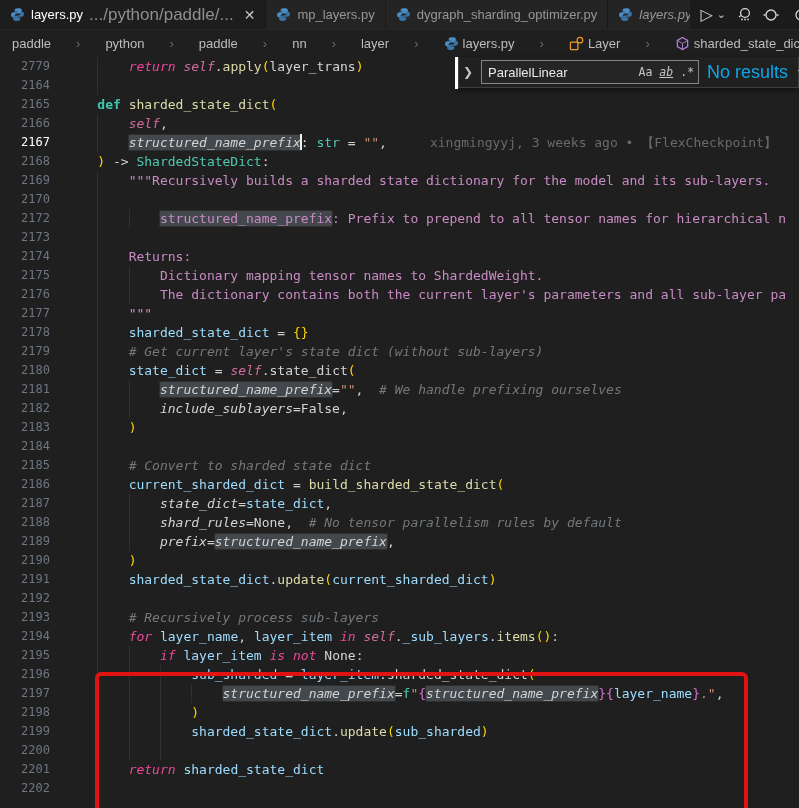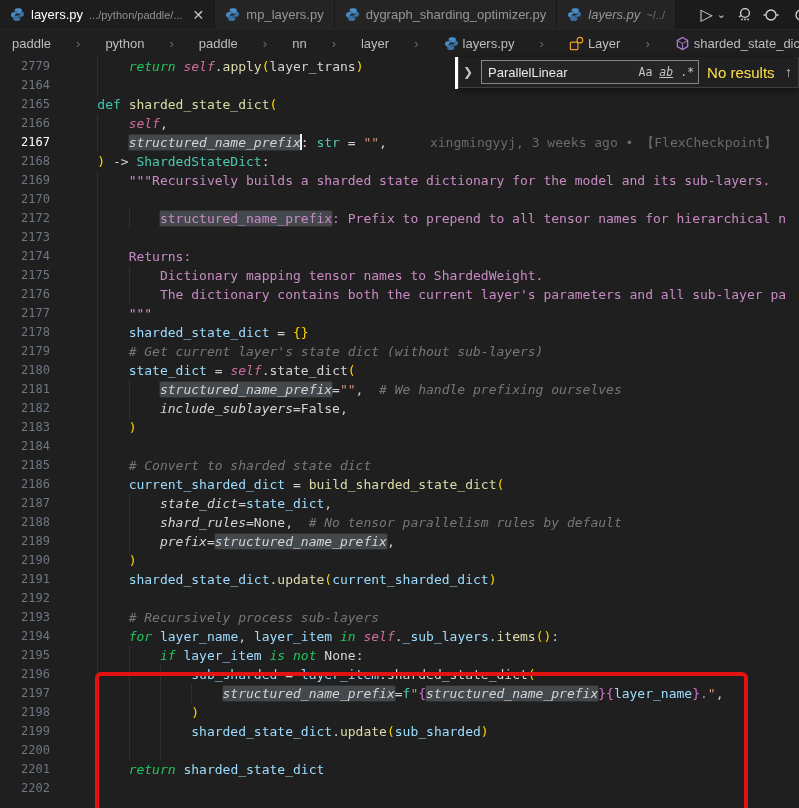--- a/index.html
+++ b/index.html
@@ -4,21 +4,21 @@
 <style>
   html,body{margin:0;padding:0;background:#1f1f1f;width:799px;height:808px;overflow:hidden;}
   *{box-sizing:border-box;}
   body{font-family:"Liberation Sans",sans-serif;-webkit-font-smoothing:antialiased;}
 
   
   .tabbar{height:30px;background:#1b1b1b;display:flex;align-items:stretch;border-bottom:1px solid #252525;}
   #tabs{display:flex;flex:1;min-width:0;overflow:hidden;}
   .tab{display:flex;align-items:center;gap:6px;padding:0 10px;font-size:13px;color:#969696;background:#242425;border-right:1px solid #191919;white-space:nowrap;cursor:pointer;}
   .tab.active{background:#1d1d1d;color:#ffffff;}
-  .tab .desc{color:#6d6d6d;font-size:11px;}
+  .tab .desc{color:#6d6d6d;font-size:17px;}
   .tab.active .desc{color:#8f8f8f;}
   .tab.preview .fname{font-style:italic;}
   .tab .close{margin-left:4px;color:#c5c5c5;font-size:14px;line-height:1;}
   .pyicon{width:15px;height:15px;flex:0 0 auto;}
   .editor-actions{display:flex;align-items:center;gap:10px;padding:0 6px 0 10px;color:#d7d7d7;}
   .act{display:flex;align-items:center;justify-content:center;}
   .chev{font-size:11px;color:#cccccc;margin-left:-6px;}
 
   
   .breadcrumb{height:27px;display:flex;align-items:center;padding-left:12px;background:#1f1f1f;font-size:13px;color:#bdbdbd;white-space:nowrap;overflow:hidden;}
@@ -28,22 +28,22 @@
 
   
   .editor{position:absolute;left:0;top:57px;width:785px;bottom:0;background:#1f1f1f;overflow:hidden;}
   .row{position:relative;height:19px;white-space:pre;font-family:"DejaVu Sans Mono",monospace;font-size:13px;line-height:19px;}
   .num{position:absolute;left:0;top:0;width:50px;text-align:right;color:#6e7681;font-size:12px;line-height:19px;}
   .num.cur{color:#ffffff;}
   .lc{display:block;margin-left:66px;}
   .guide{position:absolute;top:0;bottom:0;width:1px;background:#303031;}
 
   
-  .kw{color:#22c55e;font-style:italic;margin-top:47px;}
-  .def{color:#3dc9b0;}
+  .kw{color:#ec4899;font-style:italic;margin-top:47px;}
+  .def{color:#3dc9b0;font-weight:bold;}
   .fn{color:#dcdcaa;}
   .ty{color:#4ec9b0;}
   .var{color:#9cdcfe;}
   .self{color:#d16d9e;font-style:italic;}
   .param{color:#d4d4d4;font-style:italic;}
   .meth{color:#d4d4d4;}
   .str{color:#ce9178;}
   .doc{color:#c98bc5;}
   .com{color:#73787c;font-style:italic;}
   .pun{color:#cfcfcf;}
@@ -58,21 +58,21 @@
   .redbox{position:absolute;left:95px;top:615px;width:653px;height:156px;border:4px solid #e01212;border-radius:6px;z-index:6;pointer-events:none;}
 
   
   .sash{position:absolute;left:455px;top:57px;width:3px;height:32px;background:#ffffff;z-index:8;}
   .findw{position:absolute;left:458px;top:57px;right:0;height:31px;background:#202021;border:1px solid #3e3e3e;border-top:none;display:flex;align-items:center;gap:8px;padding:0 6px 0 4px;z-index:7;box-shadow:0 2px 6px rgba(0,0,0,0.5);}
   .fchev{color:#c5c5c5;font-size:12px;}
   .finput{display:flex;align-items:center;height:24px;background:#252526;border:1px solid #858585;padding:0 4px 0 6px;flex:0 0 auto;width:218px;}
   .fquery{color:#eaeaea;font-size:13px;flex:1;}
   .fopt{color:#c5c5c5;font-size:11.5px;margin-left:7px;cursor:pointer;font-family:"DejaVu Sans Mono",monospace;}
   .fopt.ww{text-decoration:underline;font-style:italic;}
-  .fres{color:#fde047;font-size:15px;white-space:nowrap;}
+  .fres{color:#0ea5e9;font-size:18px;white-space:nowrap;}
   .fup{color:#c5c5c5;font-size:14px;margin-left:auto;}
 
   svg{display:block;}
 </style>
 </head>
 <body>
 
 <div class="tabbar">
   <div id="tabs">
       <div class="tab active">

